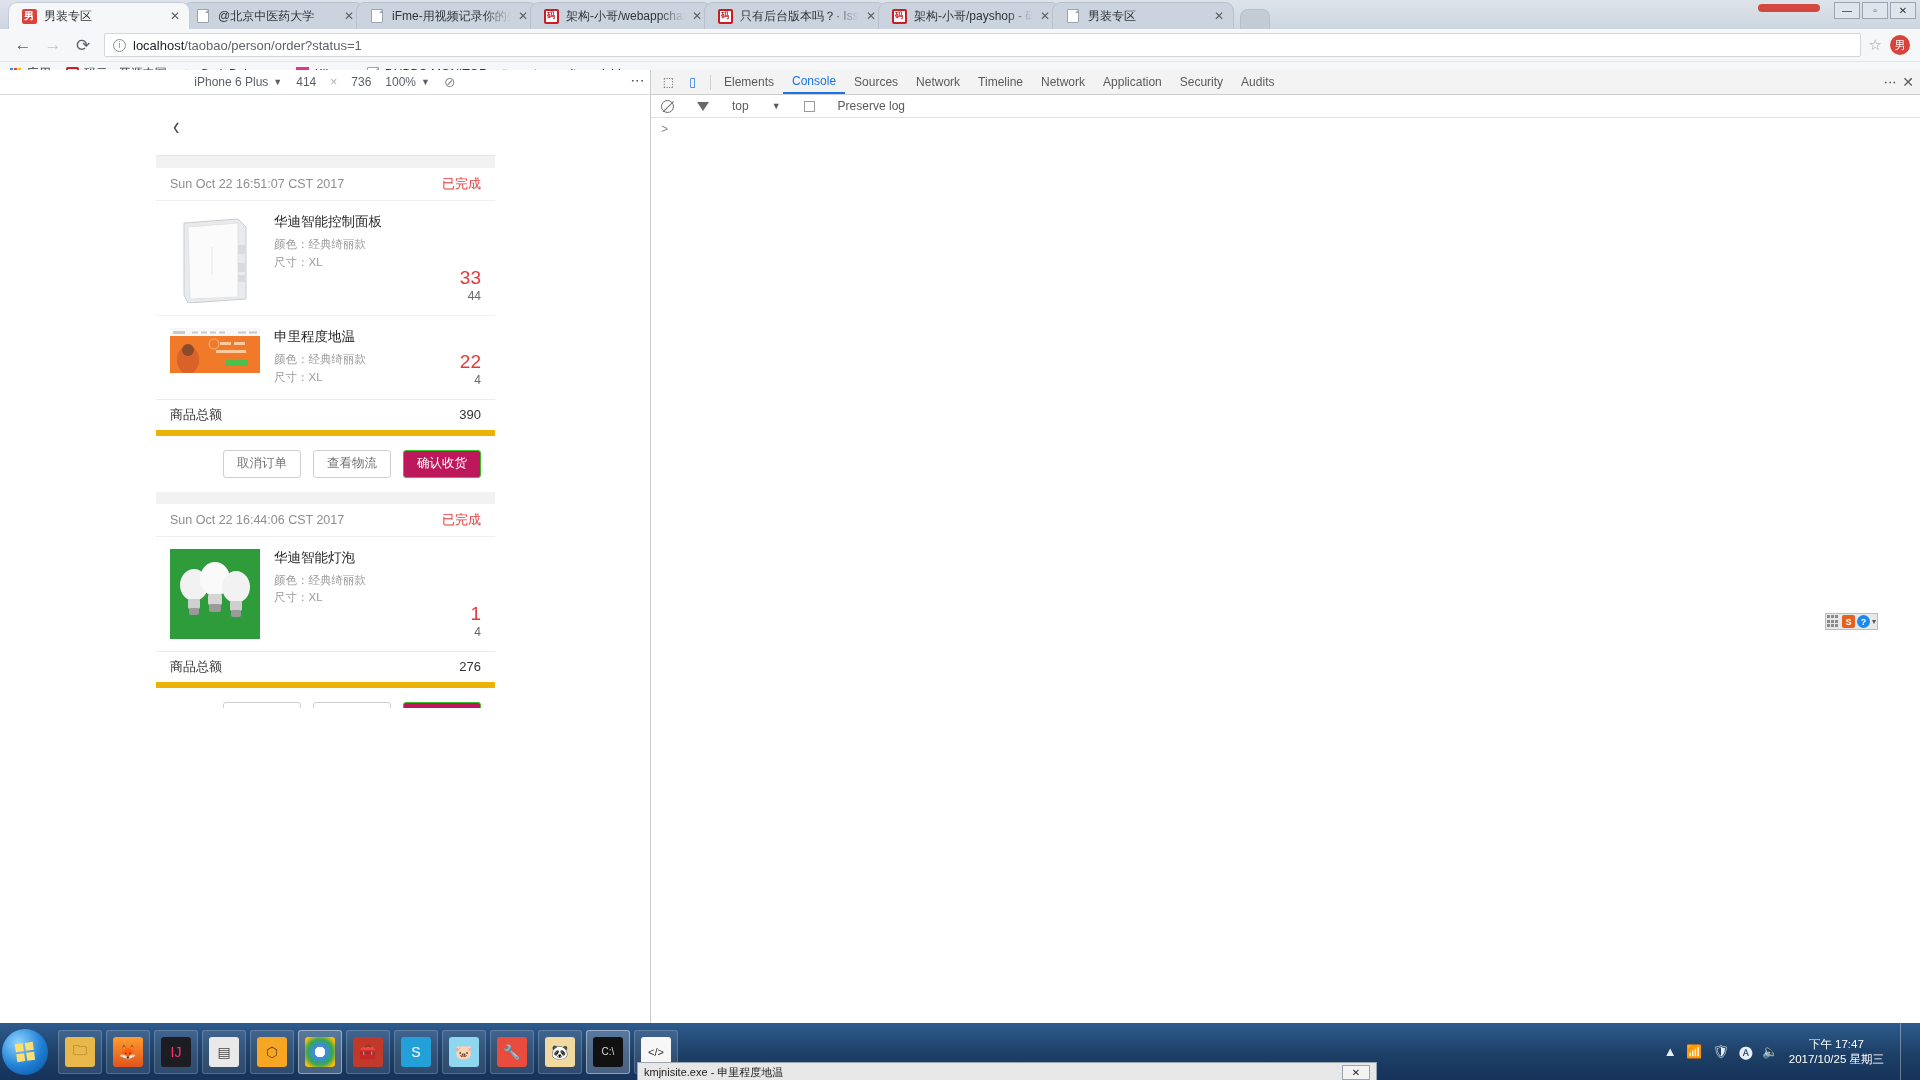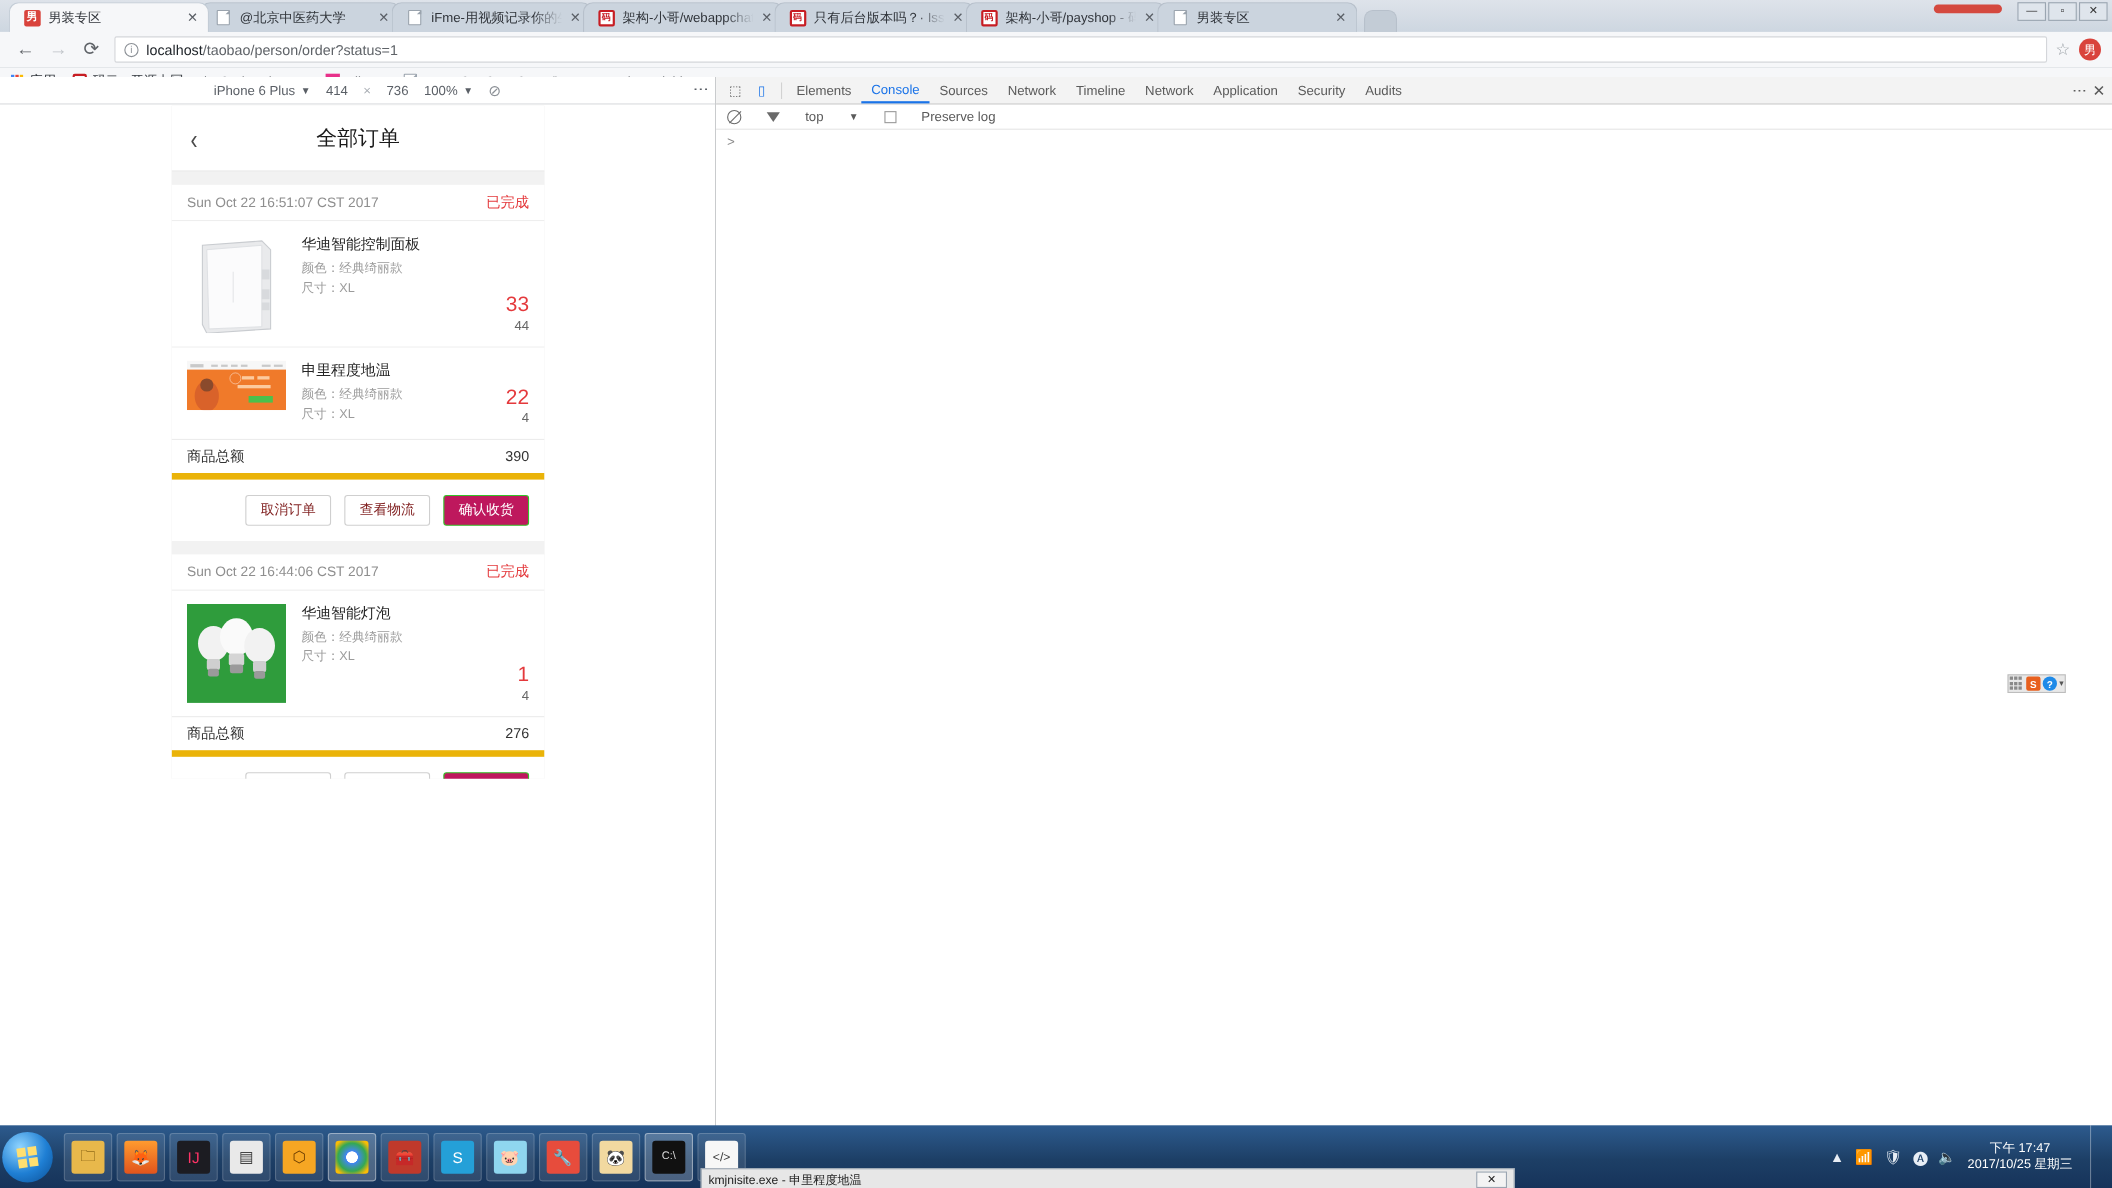--- a/index.html
+++ b/index.html
@@ -141,21 +141,21 @@
 
   .total-row { height:36px; display:flex; align-items:center; justify-content:space-between;
                padding:0 14px; border-bottom:6px solid #eab308; }
   .total-label { font-size:13px; color:#333; }
   .total-value { font-size:13px; color:#333; }
 
   .btn-row { height:56px; display:flex; align-items:center; justify-content:flex-end;
              padding:0 14px; gap:12px; }
   .btn { height:28px; padding:0 13px; border-radius:3px; font-size:12.5px;
          display:flex; align-items:center; justify-content:center; }
-  .btn.outline { background:#fff; border:1px solid #cfcfcf; color:#7f1d1d; }
+  .btn.outline { background:#fff; border:1px solid #cfcfcf; color:#737373; }
   .btn.primary { background:#be185d; border:1px solid #36c22a; color:#fff; }
 
   
   .dt-tabbar { height:25px; display:flex; align-items:center; background:#f3f3f3;
                border-bottom:1px solid #cdcdcd; position:relative; }
   .dt-icons { display:flex; align-items:center; padding:0 6px 0 10px; gap:9px; }
   .dt-icon { width:15px;height:15px; display:flex;align-items:center;justify-content:center; font-size:12px; color:#5a5a5a;}
   .dt-icon.sel { color:#1a73e8; }
   .dt-sep { width:1px; height:15px; background:#d2d2d2; margin:0 4px; }
   .dt-tabs { display:flex; align-items:center; height:100%; }
@@ -358,21 +358,20 @@
         <div class="seg">
             <span class="rotate-icon">⊘</span>
           </div>
         <div class="kebab">⋮</div>
       </div>
 
       <div class="phone-screen">
 
         <div class="app-header">
           <span class="back-chevron">‹</span>
-          <span class="app-title">全部订单</span>
         </div>
 
         <div class="gap"></div>
 
         <div class="order-card">
           <div class="order-head">
             <span class="order-date">Sun Oct 22 16:51:07 CST 2017</span>
             <span class="order-status">已完成</span>
           </div>
 

